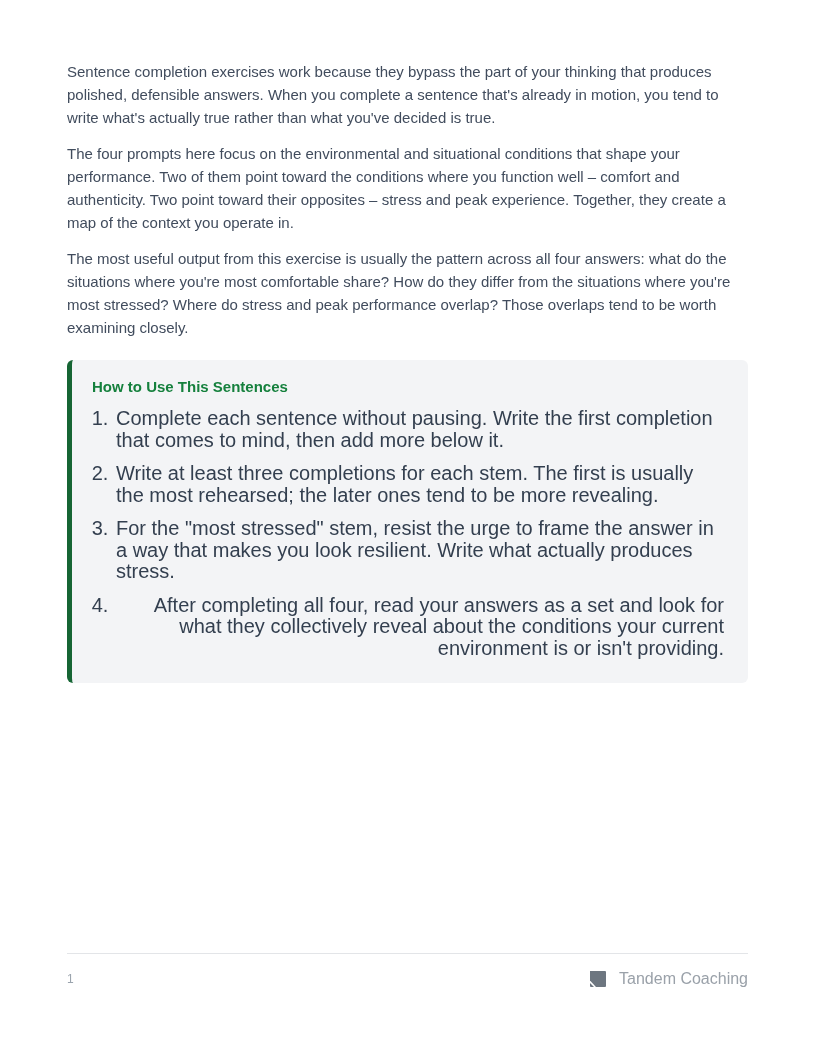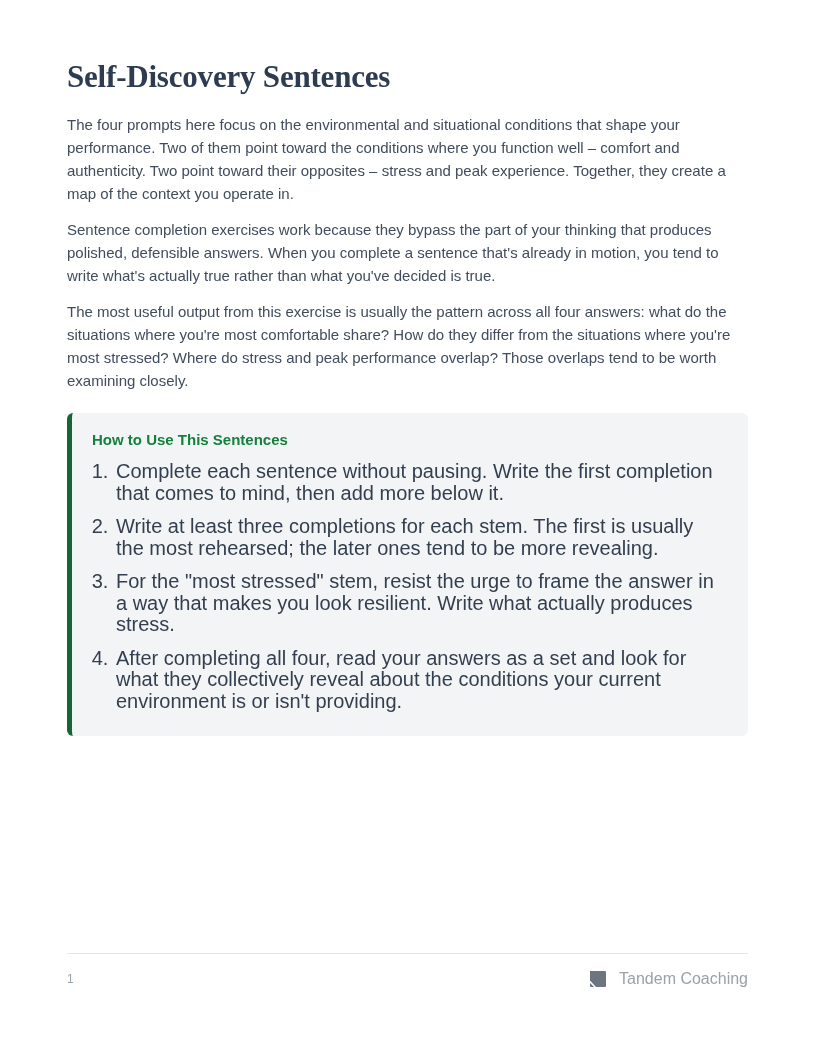--- a/index.html
+++ b/index.html
@@ -52,21 +52,21 @@
     list-style: decimal;
     padding-left: 22px;
     color: #333f4f;
   }
   .callout ol li {
     font-size: 20px;
     line-height: 21.5px;
     margin-bottom: 12px;
     padding-left: 2px;
   }
-  .callout ol li:last-child { margin-bottom: 0; }
+  .callout ol li:last-child { margin-bottom: 0; text-align: right; }
   .footer {
     position: absolute;
     left: 67px;
     right: 68px;
     top: 953px;
     border-top: 1px solid #e3e5e8;
     padding-top: 16px;
     display: flex;
     align-items: center;
     justify-content: space-between;
@@ -88,24 +88,23 @@
     display: inline-block;
     width: 17px;
     height: 16px;
   }
 </style>
 </head>
 <body>
 
 <div class="page">
   <div class="content">
-    <h1 class="doc-title">Self-Discovery Sentences</h1>
 
+    <p class="body-para">Sentence completion exercises work because they bypass the part of your thinking that produces polished, defensible answers. When you complete a sentence that's already in motion, you tend to write what's actually true rather than what you've decided is true.</p>
     <p class="body-para">The four prompts here focus on the environmental and situational conditions that shape your performance. Two of them point toward the conditions where you function well – comfort and authenticity. Two point toward their opposites – stress and peak experience. Together, they create a map of the context you operate in.</p>
-    <p class="body-para">Sentence completion exercises work because they bypass the part of your thinking that produces polished, defensible answers. When you complete a sentence that's already in motion, you tend to write what's actually true rather than what you've decided is true.</p>
     <p class="body-para">The most useful output from this exercise is usually the pattern across all four answers: what do the situations where you're most comfortable share? How do they differ from the situations where you're most stressed? Where do stress and peak performance overlap? Those overlaps tend to be worth examining closely.</p>
 
     <div class="callout">
       <h2>How to Use This Sentences</h2>
       <ol>
         <li>Complete each sentence without pausing. Write the first completion that comes to mind, then add more below it.</li>
         <li>Write at least three completions for each stem. The first is usually the most rehearsed; the later ones tend to be more revealing.</li>
         <li>For the "most stressed" stem, resist the urge to frame the answer in a way that makes you look resilient. Write what actually produces stress.</li>
         <li>After completing all four, read your answers as a set and look for what they collectively reveal about the conditions your current environment is or isn't providing.</li>
       </ol>

